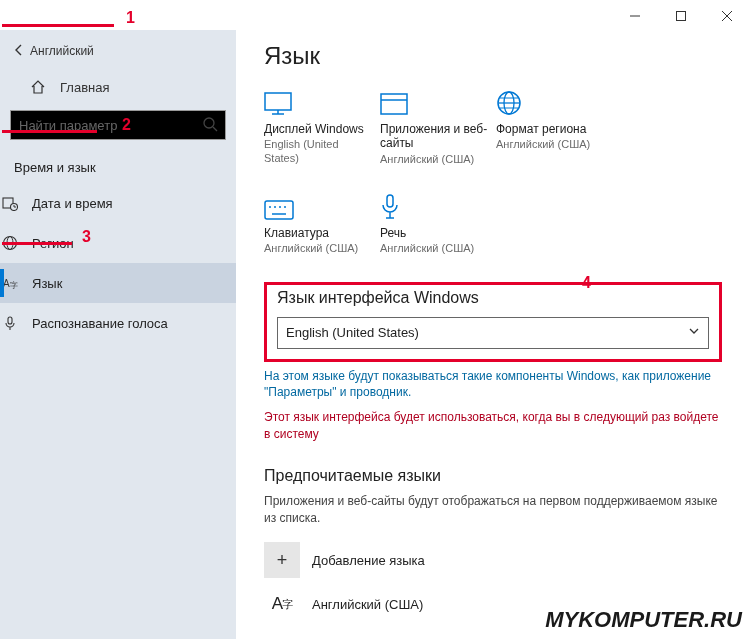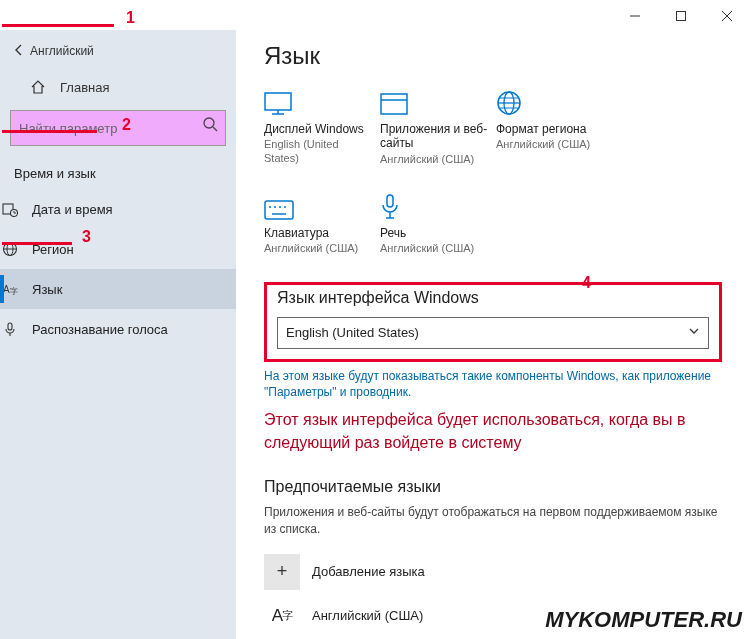--- a/index.html
+++ b/index.html
@@ -7,40 +7,40 @@
     .window { width: 750px; height: 639px; display: flex; flex-direction: column; }
     .titlebar { height: 30px; display: flex; justify-content: flex-end; align-items: flex-start; padding-top: 2px; }
     .titlebar .btn { width: 46px; height: 28px; display: flex; align-items: center; justify-content: center; font-size: 12px; color: #333; }
     .titlebar .btn svg { width: 10px; height: 10px; }
     .content { flex: 1; display: flex; min-height: 0; }
     .sidebar { width: 236px; background: #e1e7ee; padding: 4px 0 0 0; display: flex; flex-direction: column; }
     .back-row { display: flex; align-items: center; height: 34px; padding-left: 12px; font-size: 12px; color: #333; position: relative; }
     .back-row .back-arrow { width: 18px; display: inline-block; }
     .home-row { display: flex; align-items: center; height: 38px; padding-left: 30px; font-size: 13px; color: #333; gap: 14px; }
     .search-wrap { margin: 4px 10px 10px 10px; position: relative; }
-    .search-input { width: 100%; height: 36px; background: #f0abfc; border: 1px solid #999; padding: 0 30px 0 8px; font-size: 13px; color: #666; }
+    .search-input { width: 100%; height: 30px; background: #000000; border: 1px solid #999; padding: 0 30px 0 8px; font-size: 13px; color: #666; }
     .search-input::placeholder { color: #666; }
     .search-icon { position: absolute; right: 8px; top: 6px; color: #444; }
     .category { font-size: 13px; font-weight: 400; color: #222; padding: 10px 14px 8px; }
     .nav-item { display: flex; align-items: center; height: 40px; padding-left: 2px; font-size: 13px; color: #222; gap: 14px; }
     .nav-item.active { background: #c9d3e0; position: relative; }
     .nav-item.active::before { content: ""; position: absolute; left: 0; top: 6px; bottom: 6px; width: 4px; background: #0078d4; }
     .nav-icon { width: 16px; height: 16px; display: inline-flex; align-items: center; justify-content: center; }
     .main { flex: 1; padding: 12px 28px 0 28px; overflow-y: auto; color: #222; }
     .page-title { font-size: 24px; font-weight: 400; margin-bottom: 18px; }
     .tiles { display: flex; flex-wrap: wrap; gap: 26px 4px; margin-bottom: 26px; }
     .tile { width: 112px; }
     .tile-icon { color: #0078d4; height: 28px; display: flex; align-items: flex-end; margin-bottom: 6px; }
     .tile-title { font-size: 12px; color: #222; line-height: 1.2; }
     .tile-sub { font-size: 11px; color: #6b6b6b; line-height: 1.2; margin-top: 2px; }
     .section-box { border: 3px solid #e4002b; padding: 4px 10px 10px 10px; margin-bottom: 6px; }
     .section-title { font-size: 16px; font-weight: 400; margin-bottom: 10px; }
     .select { width: 100%; height: 32px; border: 1px solid #666; background: #fff; display: flex; align-items: center; justify-content: space-between; padding: 0 8px; font-size: 13px; }
     .desc { font-size: 12px; color: #0369a1; line-height: 1.4; margin-top: 6px; }
-    .desc-red { font-size: 16px; color: #b00020; line-height: 1.4; margin-top: 8px; }
+    .desc-red { font-size: 12px; color: #b00020; line-height: 1.4; margin-top: 8px; }
     .section2-title { font-size: 16px; font-weight: 400; margin-top: 24px; margin-bottom: 8px; }
     .desc2 { font-size: 12px; color: #444; line-height: 1.4; margin-bottom: 12px; }
     .lang-row { display: flex; align-items: center; height: 44px; gap: 12px; font-size: 13px; }
     .add-box { width: 36px; height: 36px; background: #e6e6e6; display: flex; align-items: center; justify-content: center; font-size: 18px; color: #333; }
     .lang-icon { width: 36px; display: flex; align-items: center; justify-content: center; font-size: 17px; letter-spacing: -1px; }
     .watermark { position: absolute; right: 8px; bottom: 6px; font-size: 22px; font-weight: 700; font-style: italic; color: #1a1a1a; font-family: Arial, sans-serif; }
     .annot { position: absolute; color: #e4002b; font-size: 16px; font-weight: 700; }
     .underline-red { position: absolute; height: 3px; background: #e4002b; }
   </style>
 </head>

